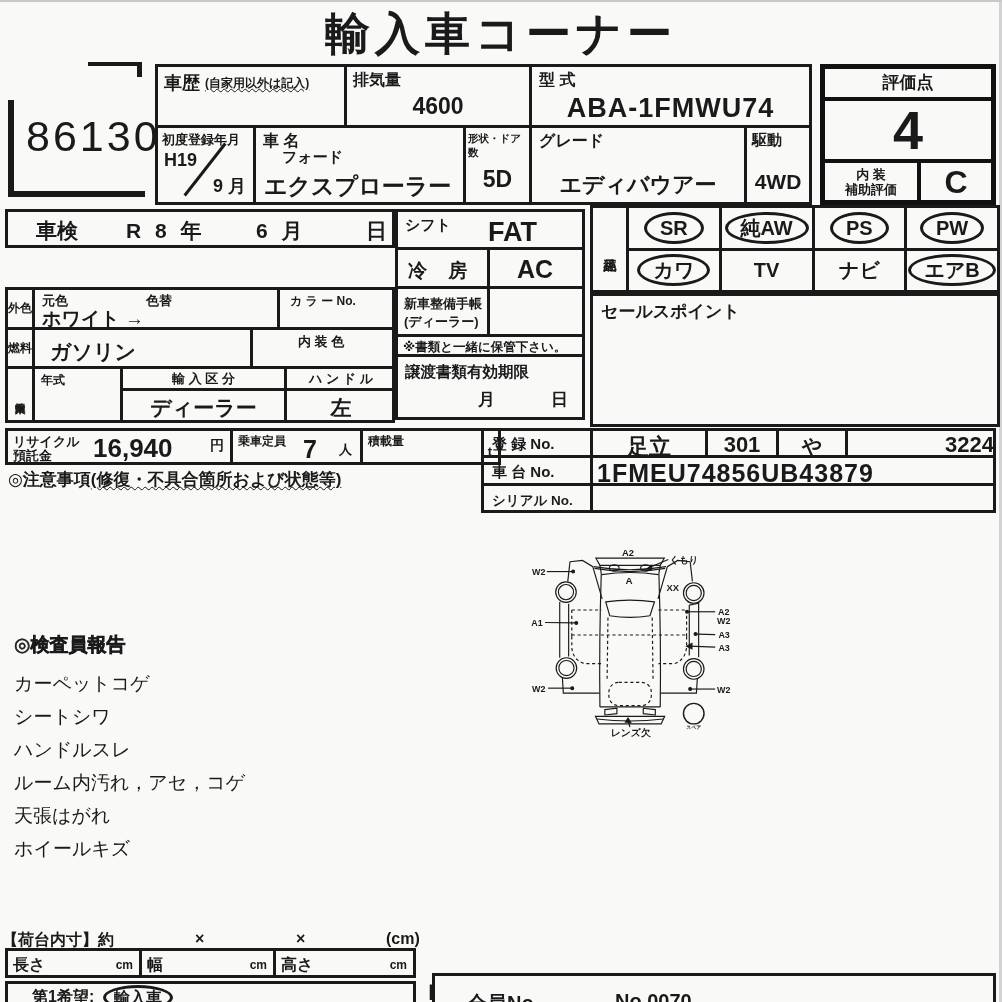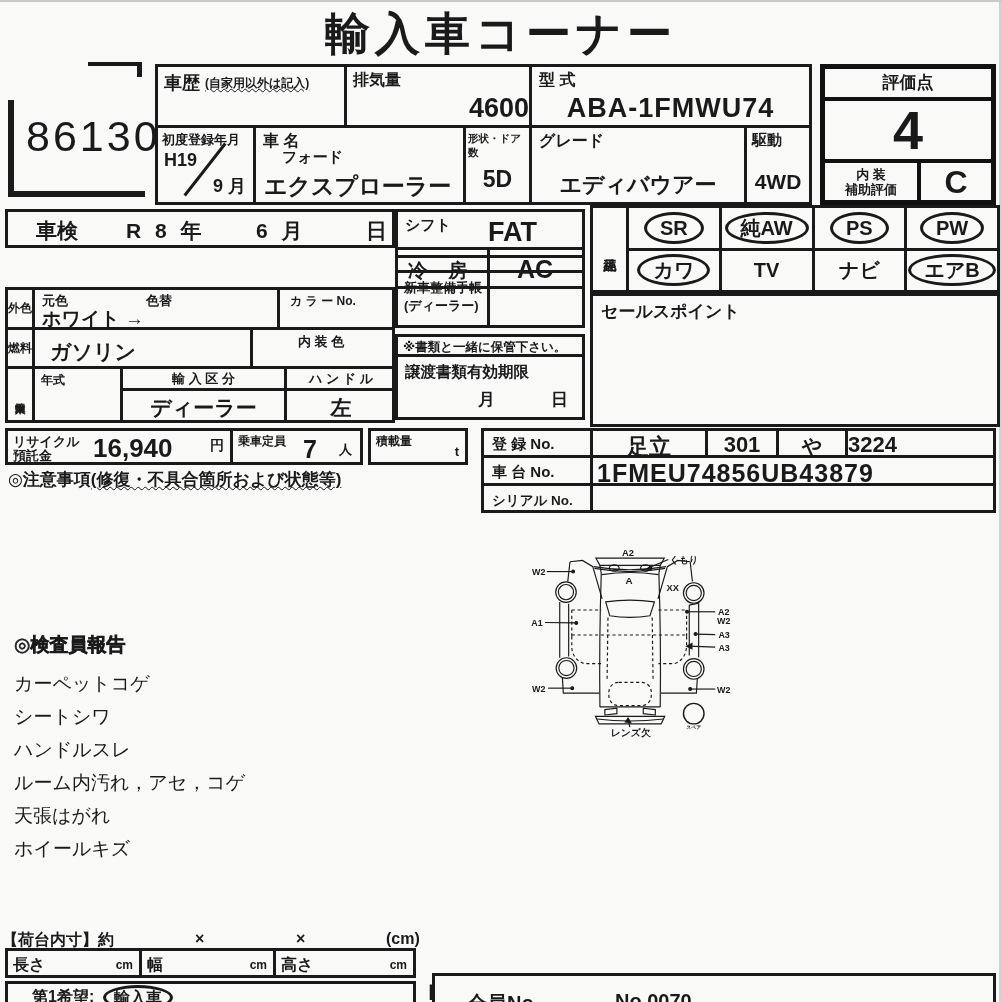--- a/index.html
+++ b/index.html
@@ -37,21 +37,21 @@
   <div class="abs mark-tr"></div>
   <div class="abs mark-bl"></div>
   <div class="abs lot">86130</div>
 
   <div class="cell" style="left:155px;top:62px;width:192px;height:64px;">
     <span class="abs lbl" style="left:6px;top:4px;font-size:18px;">車歴</span>
     <span class="abs lbl wavy" style="left:47px;top:8px;font-size:12px;">(自家用以外は記入)</span>
   </div>
   <div class="cell" style="left:344px;top:62px;width:188px;height:64px;">
     <span class="abs lbl" style="left:6px;top:3px;font-size:16px;">排気量</span>
-    <span class="abs" style="left:0;right:0;top:26px;text-align:right;font-size:27px;font-weight:600;">4600</span>
+    <span class="abs" style="left:0;right:0;top:26px;text-align:center;font-size:23px;font-weight:600;">4600</span>
   </div>
   <div class="cell" style="left:529px;top:62px;width:283px;height:64px;">
     <span class="abs lbl" style="left:7px;top:3px;font-size:16px;">型 式</span>
     <span class="abs" style="left:0;right:0;top:26px;text-align:center;font-size:27px;font-weight:600;letter-spacing:1px;">ABA-1FMWU74</span>
   </div>
   <div class="cell" style="left:155px;top:123px;width:101px;height:80px;">
     <span class="abs lbl" style="left:4px;top:3px;font-size:13px;">初度登録年月</span>
     <span class="abs" style="left:6px;top:22px;font-size:18px;font-weight:600;">H19</span>
     <span class="abs" style="left:14px;top:40px;width:66px;height:3px;background:#1a1a1a;transform:rotate(-52deg);"></span>
     <span class="abs" style="right:7px;bottom:4px;font-size:18px;font-weight:600;">9 月</span>
@@ -116,30 +116,30 @@
     </div>
     <span class="abs lbl" style="left:33px;top:3px;font-size:12px;">年式</span>
     <div class="abs" style="left:112px;top:0;width:3px;height:100%;background:#1a1a1a;"></div>
     <div class="abs" style="left:115px;top:0;width:161px;height:22px;border-bottom:3px solid #1a1a1a;text-align:center;font-size:13px;font-weight:700;line-height:20px;">輸 入 区 分</div>
     <span class="abs" style="left:115px;top:25px;width:161px;text-align:center;font-size:21px;font-weight:600;">ディーラー</span>
     <div class="abs" style="left:276px;top:0;width:3px;height:100%;background:#1a1a1a;"></div>
     <div class="abs" style="left:279px;top:0;width:108px;height:22px;border-bottom:3px solid #1a1a1a;text-align:center;font-size:13px;font-weight:700;line-height:20px;">ハ ン ド ル</div>
     <span class="abs" style="left:279px;top:25px;width:108px;text-align:center;font-size:21px;font-weight:600;">左</span>
   </div>
 
-  <div class="cell" style="left:395px;top:207px;width:190px;height:49px;">
+  <div class="cell" style="left:395px;top:207px;width:190px;height:41px;">
     <span class="abs lbl" style="left:7px;top:4px;font-size:15px;">シフト</span>
     <span class="abs" style="left:90px;top:5px;font-size:27px;font-weight:600;">FAT</span>
   </div>
   <div class="cell" style="left:395px;top:245px;width:190px;height:42px;">
     <span class="abs lbl" style="left:10px;top:8px;font-size:19px;letter-spacing:8px;">冷 房</span>
     <div class="abs" style="left:89px;top:0;width:3px;height:100%;background:#1a1a1a;"></div>
     <span class="abs" style="left:92px;top:5px;width:90px;text-align:center;font-size:25px;font-weight:600;">AC</span>
   </div>
-  <div class="cell" style="left:395px;top:268px;width:190px;height:58px;">
+  <div class="cell" style="left:395px;top:284px;width:190px;height:51px;">
     <span class="abs lbl" style="left:6px;top:6px;font-size:13px;">新車整備手帳</span>
     <span class="abs lbl" style="left:6px;top:24px;font-size:13px;">(ディーラー)</span>
     <div class="abs" style="left:89px;top:0;width:3px;height:100%;background:#1a1a1a;"></div>
   </div>
   <div class="cell" style="left:395px;top:332px;width:190px;height:23px;">
     <span class="abs lbl" style="left:5px;top:2px;font-size:12.5px;">※書類と一緒に保管下さい。</span>
   </div>
   <div class="cell" style="left:395px;top:352px;width:190px;height:66px;">
     <span class="abs lbl" style="left:7px;top:5px;font-size:15.5px;">譲渡書類有効期限</span>
     <span class="abs lbl" style="left:80px;bottom:6px;font-size:17px;">月</span>
@@ -190,39 +190,39 @@
     <span class="abs lbl" style="left:5px;top:2px;font-size:13px;">リサイクル</span>
     <span class="abs lbl" style="left:5px;top:16px;font-size:13px;">預託金</span>
     <span class="abs" style="left:85px;top:2px;font-size:26px;font-weight:600;">16,940</span>
     <span class="abs lbl" style="right:6px;top:6px;font-size:14px;">円</span>
   </div>
   <div class="cell" style="left:230px;top:426px;width:133px;height:37px;">
     <span class="abs lbl" style="left:5px;top:2px;font-size:12px;">乗車定員</span>
     <span class="abs" style="left:70px;top:4px;font-size:25px;font-weight:600;">7</span>
     <span class="abs lbl" style="right:8px;bottom:3px;font-size:13px;">人</span>
   </div>
-  <div class="cell" style="left:360px;top:426px;width:100px;height:37px;margin-left:8px;">
+  <div class="cell" style="left:360px;top:426px;width:141px;height:37px;">
     <span class="abs lbl" style="left:5px;top:2px;font-size:12px;">積載量</span>
     <span class="abs lbl" style="right:6px;bottom:3px;font-size:13px;">t</span>
   </div>
 
   <div class="abs" style="left:8px;top:466px;font-size:17px;font-weight:700;">
     <span>◎注意事項</span><span class="wavy">(修復・不具合箇所および状態等)</span>
   </div>
 
   <div class="cell" style="left:481px;top:426px;width:515px;height:30px;">
     <span class="abs lbl" style="left:8px;top:4px;font-size:15px;">登 録 No.</span>
     <div class="abs" style="left:106px;top:0;width:3px;height:100%;background:#1a1a1a;"></div>
     <span class="abs" style="left:109px;top:1px;width:112px;text-align:center;font-size:22px;font-weight:700;">足立</span>
     <div class="abs" style="left:221px;top:0;width:3px;height:100%;background:#1a1a1a;"></div>
     <span class="abs" style="left:224px;top:1px;width:68px;text-align:center;font-size:22px;font-weight:600;">301</span>
     <div class="abs" style="left:292px;top:0;width:3px;height:100%;background:#1a1a1a;"></div>
     <span class="abs" style="left:295px;top:2px;width:66px;text-align:center;font-size:20px;font-weight:700;">や</span>
     <div class="abs" style="left:361px;top:0;width:3px;height:100%;background:#1a1a1a;"></div>
-    <span class="abs" style="left:364px;top:1px;width:146px;text-align:left;font-size:22px;font-weight:600;">3224</span>
+    <span class="abs" style="left:364px;top:1px;width:146px;text-align:right;font-size:22px;font-weight:600;">3224</span>
   </div>
   <div class="cell" style="left:481px;top:453px;width:515px;height:31px;">
     <span class="abs lbl" style="left:8px;top:5px;font-size:15px;">車 台 No.</span>
     <div class="abs" style="left:106px;top:0;width:3px;height:100%;background:#1a1a1a;"></div>
     <span class="abs" style="left:113px;top:1px;font-size:25px;font-weight:700;letter-spacing:1px;">1FMEU74856UB43879</span>
   </div>
   <div class="cell" style="left:481px;top:481px;width:515px;height:30px;">
     <span class="abs lbl" style="left:8px;top:6px;font-size:13.5px;">シリアル No.</span>
     <div class="abs" style="left:106px;top:0;width:3px;height:100%;background:#1a1a1a;"></div>
   </div>

